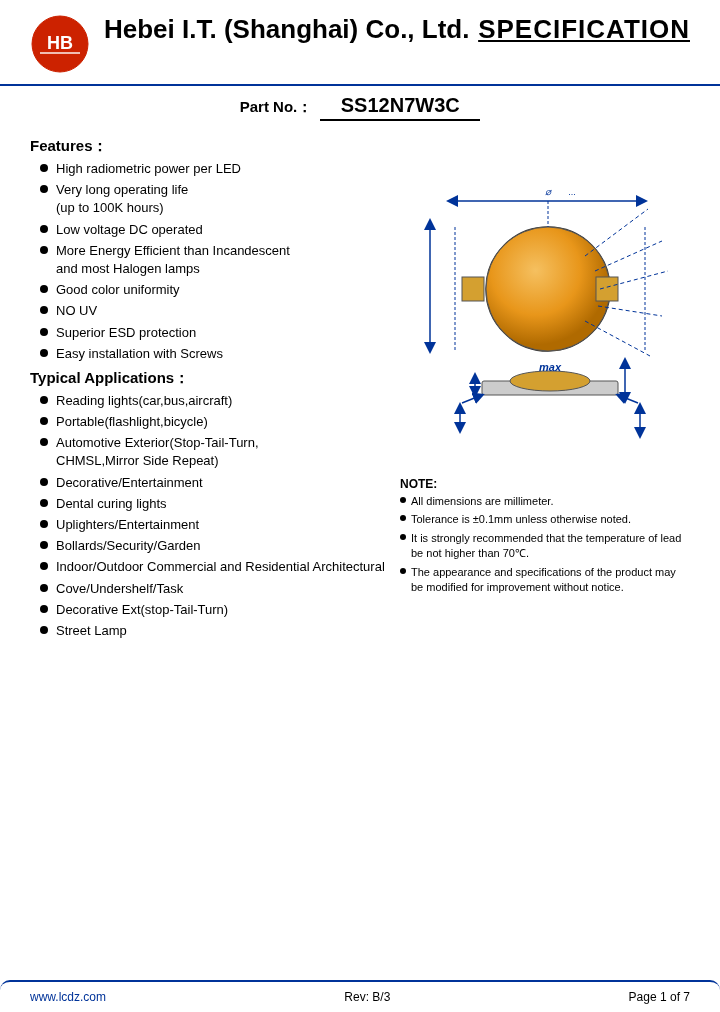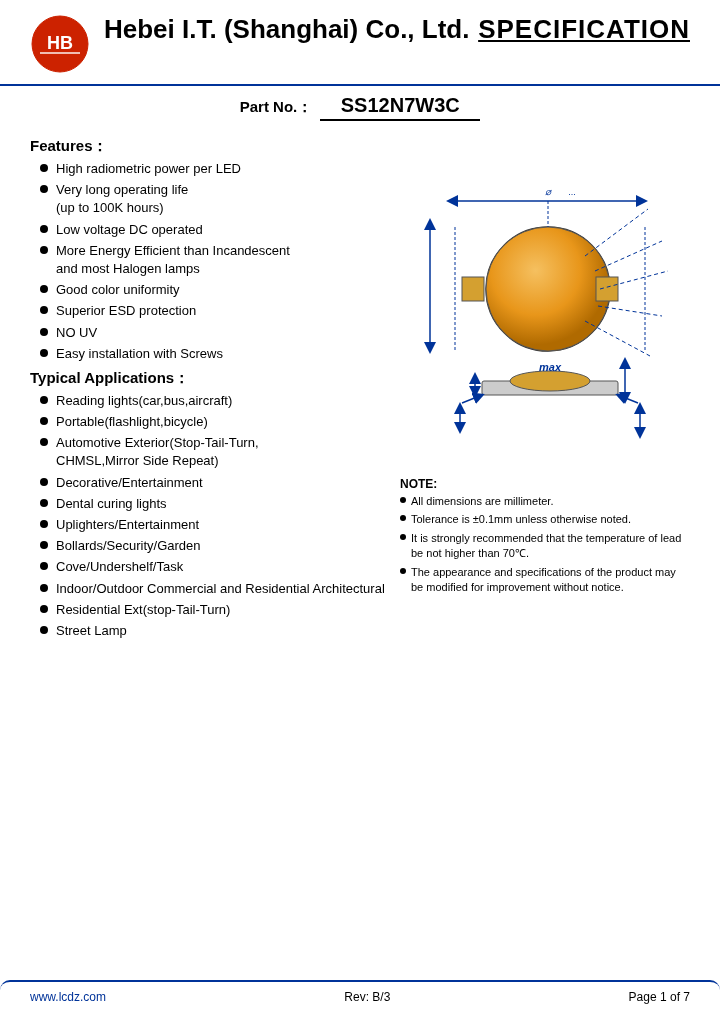--- a/index.html
+++ b/index.html
@@ -224,25 +224,25 @@
         <li>
           <span class="dot"></span>
           <span class="item-text">More Energy Efficient than Incandescent<br>and most Halogen lamps</span>
         </li>
         <li>
           <span class="dot"></span>
           <span class="item-text">Good color uniformity</span>
         </li>
         <li>
           <span class="dot"></span>
+          <span class="item-text">NO UV</span>
+        </li>
+        <li>
+          <span class="dot"></span>
           <span class="item-text">Superior ESD protection</span>
-        </li>
-        <li>
-          <span class="dot"></span>
-          <span class="item-text">NO UV</span>
         </li>
         <li>
           <span class="dot"></span>
           <span class="item-text">Easy installation with Screws</span>
         </li>
       </ul>
 
       <div class="section-title">Typical Applications：</div>
       <ul class="bullet-list">
         <li>
@@ -268,29 +268,29 @@
         <li>
           <span class="dot"></span>
           <span class="item-text">Uplighters/Entertainment</span>
         </li>
         <li>
           <span class="dot"></span>
           <span class="item-text">Bollards/Security/Garden</span>
         </li>
         <li>
           <span class="dot"></span>
+          <span class="item-text">Indoor/Outdoor Commercial and Residential Architectural</span>
+        </li>
+        <li>
+          <span class="dot"></span>
           <span class="item-text">Cove/Undershelf/Task</span>
         </li>
         <li>
           <span class="dot"></span>
-          <span class="item-text">Indoor/Outdoor Commercial and Residential Architectural</span>
-        </li>
-        <li>
-          <span class="dot"></span>
-          <span class="item-text">Residential Ext(stop-Tail-Turn)</span>
+          <span class="item-text">Decorative Ext(stop-Tail-Turn)</span>
         </li>
         <li>
           <span class="dot"></span>
           <span class="item-text">Street Lamp</span>
         </li>
       </ul>
     </div>
 
     <div class="right-col">
 

